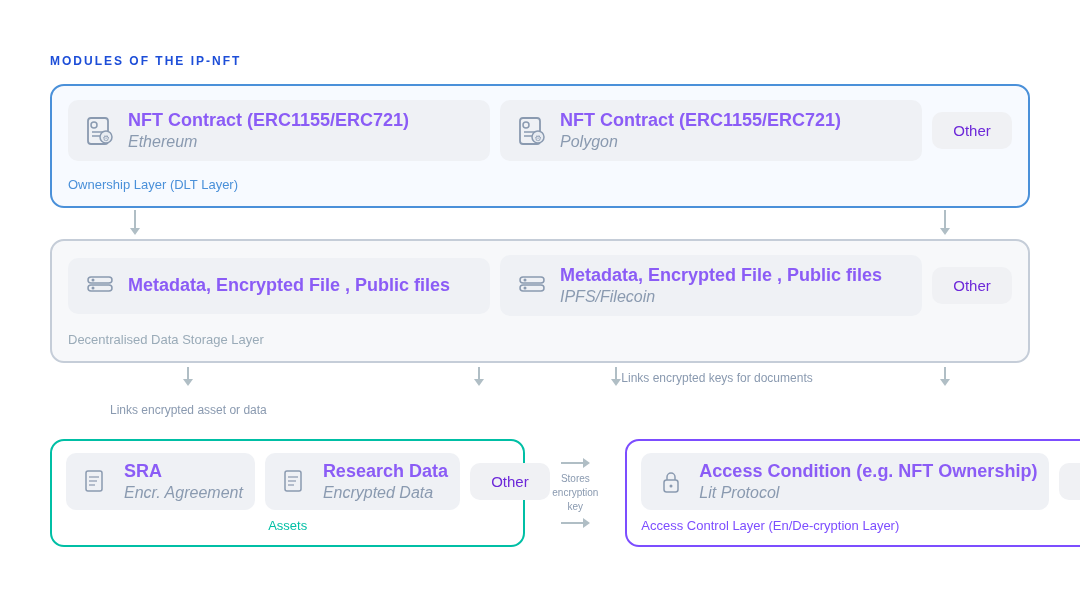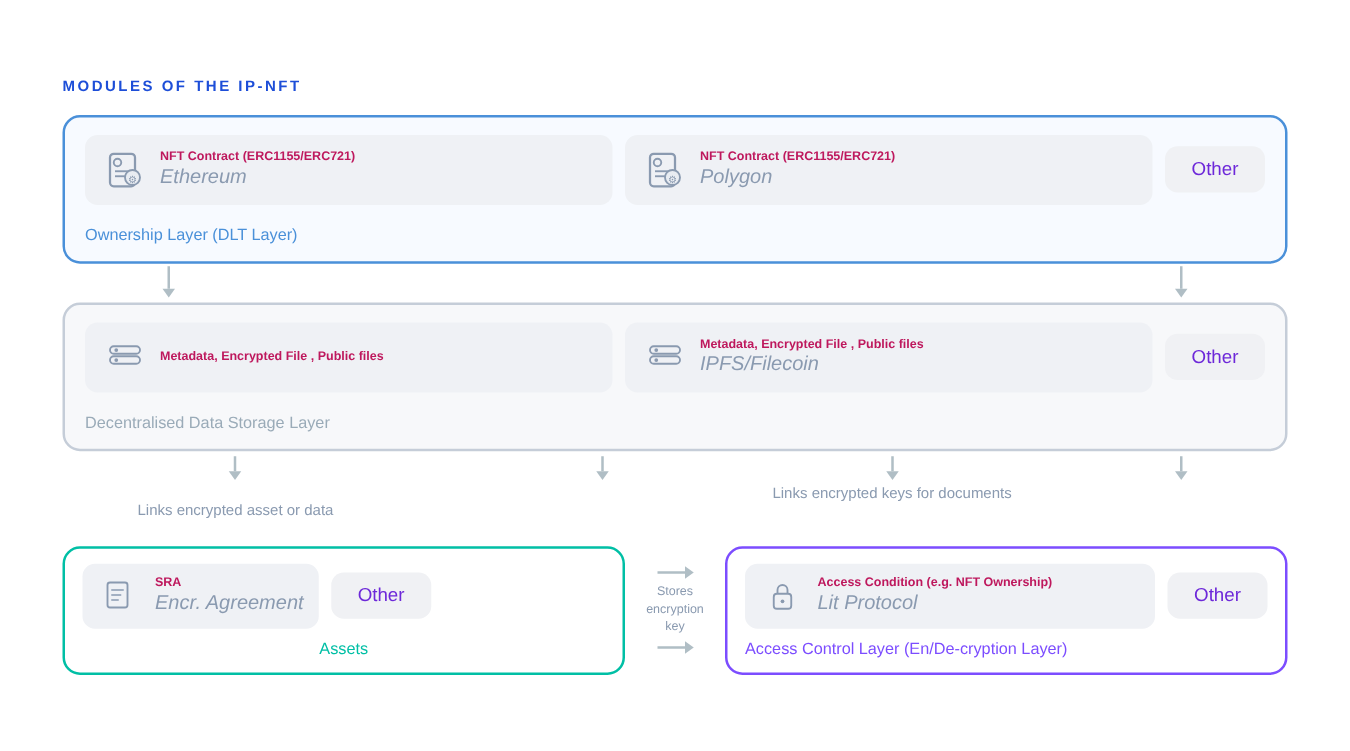--- a/index.html
+++ b/index.html
@@ -68,23 +68,23 @@
     }
     .card-icon {
       width: 36px;
       height: 36px;
       display: flex;
       align-items: center;
       justify-content: center;
       flex-shrink: 0;
     }
     .card-text .title {
-      font-size: 10px;
+      font-size: 18px;
       font-weight: 600;
-      color: #be185d;
+      color: #8b5cf6;
       white-space: nowrap;
     }
     .card-text .subtitle {
       font-size: 16px;
       color: #8a9ab0;
       margin-top: 2px;
       font-style: italic;
     }
     .other-box {
       background: #f0f1f4;
@@ -271,55 +271,69 @@
         <div class="arrow-head-down"></div>
       </div>
       <div class="link-text" style="margin-top:3px; max-width:180px;">Links encrypted asset or data</div>
     </div>
     <div style="display:flex; flex-direction:column; align-items:center; gap:1px; margin-left:80px;">
       <div class="v-arrow-col">
         <div class="arrow-line-v" style="height:12px;"></div>
         <div class="arrow-head-down"></div>
       </div>
     </div>
-    <div style="display:flex; flex-direction:column; align-items:center; gap:0;">
+    <div style="display:flex; flex-direction:row; align-items:center; gap:0;">
       <div class="v-arrow-col">
         <div class="arrow-line-v" style="height:12px;"></div>
         <div class="arrow-head-down"></div>
       </div>
       <div class="link-text" style="margin-top:3px; max-width:220px;">Links encrypted keys for documents</div>
     </div>
     <div style="display:flex; flex-direction:column; align-items:center; gap:1px; margin-right:20px;">
       <div class="v-arrow-col">
         <div class="arrow-line-v" style="height:12px;"></div>
         <div class="arrow-head-down"></div>
       </div>
     </div>
   </div>
 
-  <div style="display:flex; gap:0; align-items:stretch; margin-top:22px;">
+  <div style="display:flex; gap:10px; align-items:stretch; margin-top:22px;">
 
     <div class="assets-box">
       <div class="cards-row">
 
         <div class="card" style="flex:0 0 auto; padding:8px 12px;">
           <div class="card-icon">
             <svg width="26" height="26" viewBox="0 0 26 26" fill="none">
               <rect x="3" y="2" width="16" height="20" rx="2" stroke="#8a9ab0" stroke-width="1.5" fill="none"></rect>
               <line x1="6" y1="8" x2="16" y2="8" stroke="#8a9ab0" stroke-width="1.2"></line>
               <line x1="6" y1="12" x2="14" y2="12" stroke="#8a9ab0" stroke-width="1.2"></line>
               <line x1="6" y1="16" x2="12" y2="16" stroke="#8a9ab0" stroke-width="1.2"></line>
             </svg>
           </div>
           <div class="card-text">
             <div class="title">SRA</div>
             <div class="subtitle">Encr. Agreement</div>
           </div>
         </div>
 
+        <div class="card" style="flex:0 0 auto; padding:8px 12px;">
+          <div class="card-icon">
+            <svg width="26" height="26" viewBox="0 0 26 26" fill="none">
+              <rect x="3" y="2" width="16" height="20" rx="2" stroke="#8a9ab0" stroke-width="1.5" fill="none"></rect>
+              <line x1="6" y1="8" x2="16" y2="8" stroke="#8a9ab0" stroke-width="1.2"></line>
+              <line x1="6" y1="12" x2="14" y2="12" stroke="#8a9ab0" stroke-width="1.2"></line>
+              <line x1="6" y1="16" x2="12" y2="16" stroke="#8a9ab0" stroke-width="1.2"></line>
+            </svg>
+          </div>
+          <div class="card-text">
+            <div class="title">Research Data</div>
+            <div class="subtitle">Encrypted Data</div>
+          </div>
+        </div>
 
         <div class="other-box">
           <span>Other</span>
         </div>
       </div>
       <div class="layer-label assets-label">Assets</div>
     </div>
 
     <div style="display:flex; flex-direction:column; align-items:center; justify-content:center; padding: 0 10px; min-width:80px;">
       <div style="display:flex; align-items:center; gap:0;">

